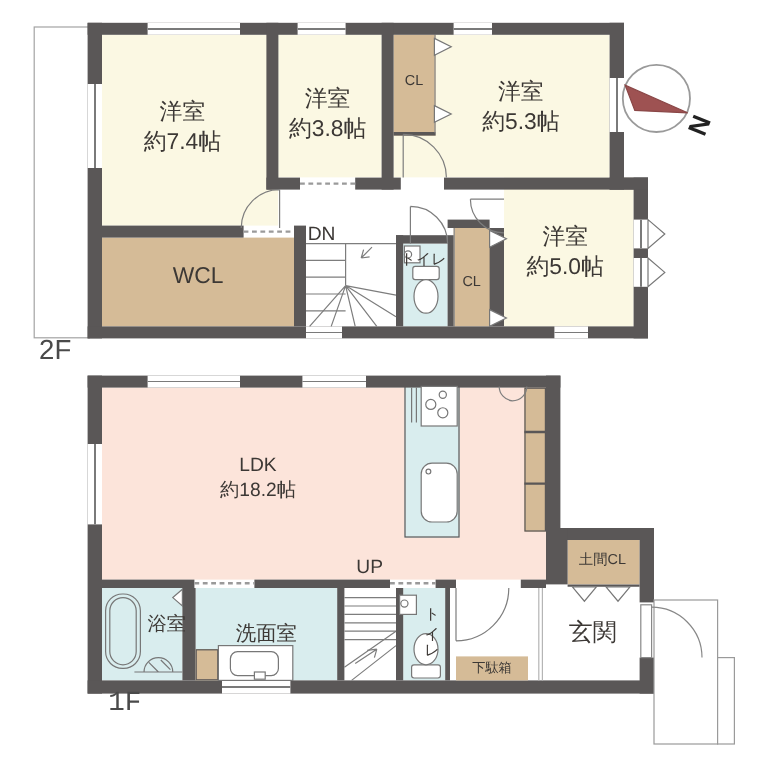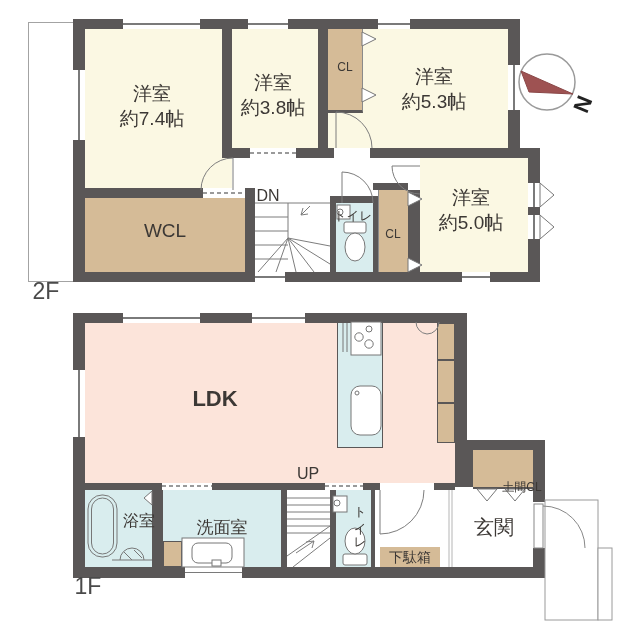--- a/index.html
+++ b/index.html
@@ -12,23 +12,23 @@
   .blue{background:#d9edee;}
   .white{background:#ffffff;}
   .wall{position:absolute;background:#5a5757;z-index:2;}
   .winh{position:absolute;background:#fff;z-index:3;
         background-image:linear-gradient(to bottom,transparent 44%,#7a7a7a 44%,#7a7a7a 56%,transparent 56%);}
   .winv{position:absolute;background:#fff;z-index:3;
         background-image:linear-gradient(to right,transparent 44%,#7a7a7a 44%,#7a7a7a 56%,transparent 56%);}
   .lbl{position:absolute;transform:translate(-50%,-50%);color:#3c3835;text-align:center;
        white-space:nowrap;z-index:5;line-height:1.3;}
   .rname{font-size:19px;}
-  .big{font-size:22px;font-weight:bold;}
+  .big{font-size:16px;}
   .small{font-size:12px;}
-  .tiny{font-size:14px;}
+  .tiny{font-size:11px;}
   .flab{font-size:23px;color:#4a4a4a;}
   .vert{writing-mode:vertical-rl;letter-spacing:1px;}
   svg.overlay{position:absolute;left:0;top:0;z-index:4;pointer-events:none;}
   .balcony{position:absolute;border:1px solid #a3a3a3;background:#fff;z-index:0;}
   .outline{border:1px solid #5a5757;box-sizing:border-box;}
 </style>
 </head>
 <body>
 
 <div id="plan">
@@ -239,23 +239,24 @@
   <div class="lbl small" style="left:393px;top:235px;">CL</div>
   <div class="lbl rname" style="left:471px;top:211px;">
     <div>洋室</div>
     <div>約5.0帖</div>
   </div>
   <div class="lbl flab" style="left:46px;top:292px;">2F</div>
   <div class="lbl" style="left:582px;top:104px;font-size:22px;font-weight:600;color:#222;transform:translate(-50%,-50%) rotate(112deg);">N</div>
 
   <div class="lbl big" style="left:215px;top:399px;">
     <div>LDK</div>
+    <div>約18.2帖</div>
   </div>
   <div class="lbl" style="left:308px;top:474px;font-size:16px;">UP</div>
-  <div class="lbl small" style="left:502px;top:488px;margin-left:20px;">土間CL</div>
+  <div class="lbl small" style="left:502px;top:467px;">土間CL</div>
   <div class="lbl" style="left:139px;top:521px;font-size:16px;">浴室</div>
   <div class="lbl" style="left:222px;top:528px;font-size:17px;">洗面室</div>
   <div class="lbl vert" style="left:360px;top:521px;font-size:12.5px;">トイレ</div>
   <div class="lbl tiny" style="left:410px;top:557px;">下駄箱</div>
   <div class="lbl" style="left:494px;top:527px;font-size:20px;">玄関</div>
-  <div class="lbl flab" style="left:88px;top:587px;">1F</div>
+  <div class="lbl flab" style="left:104px;top:587px;font-family:Liberation Mono, monospace;">1F</div>
 
 </div>
 
 </body></html>

